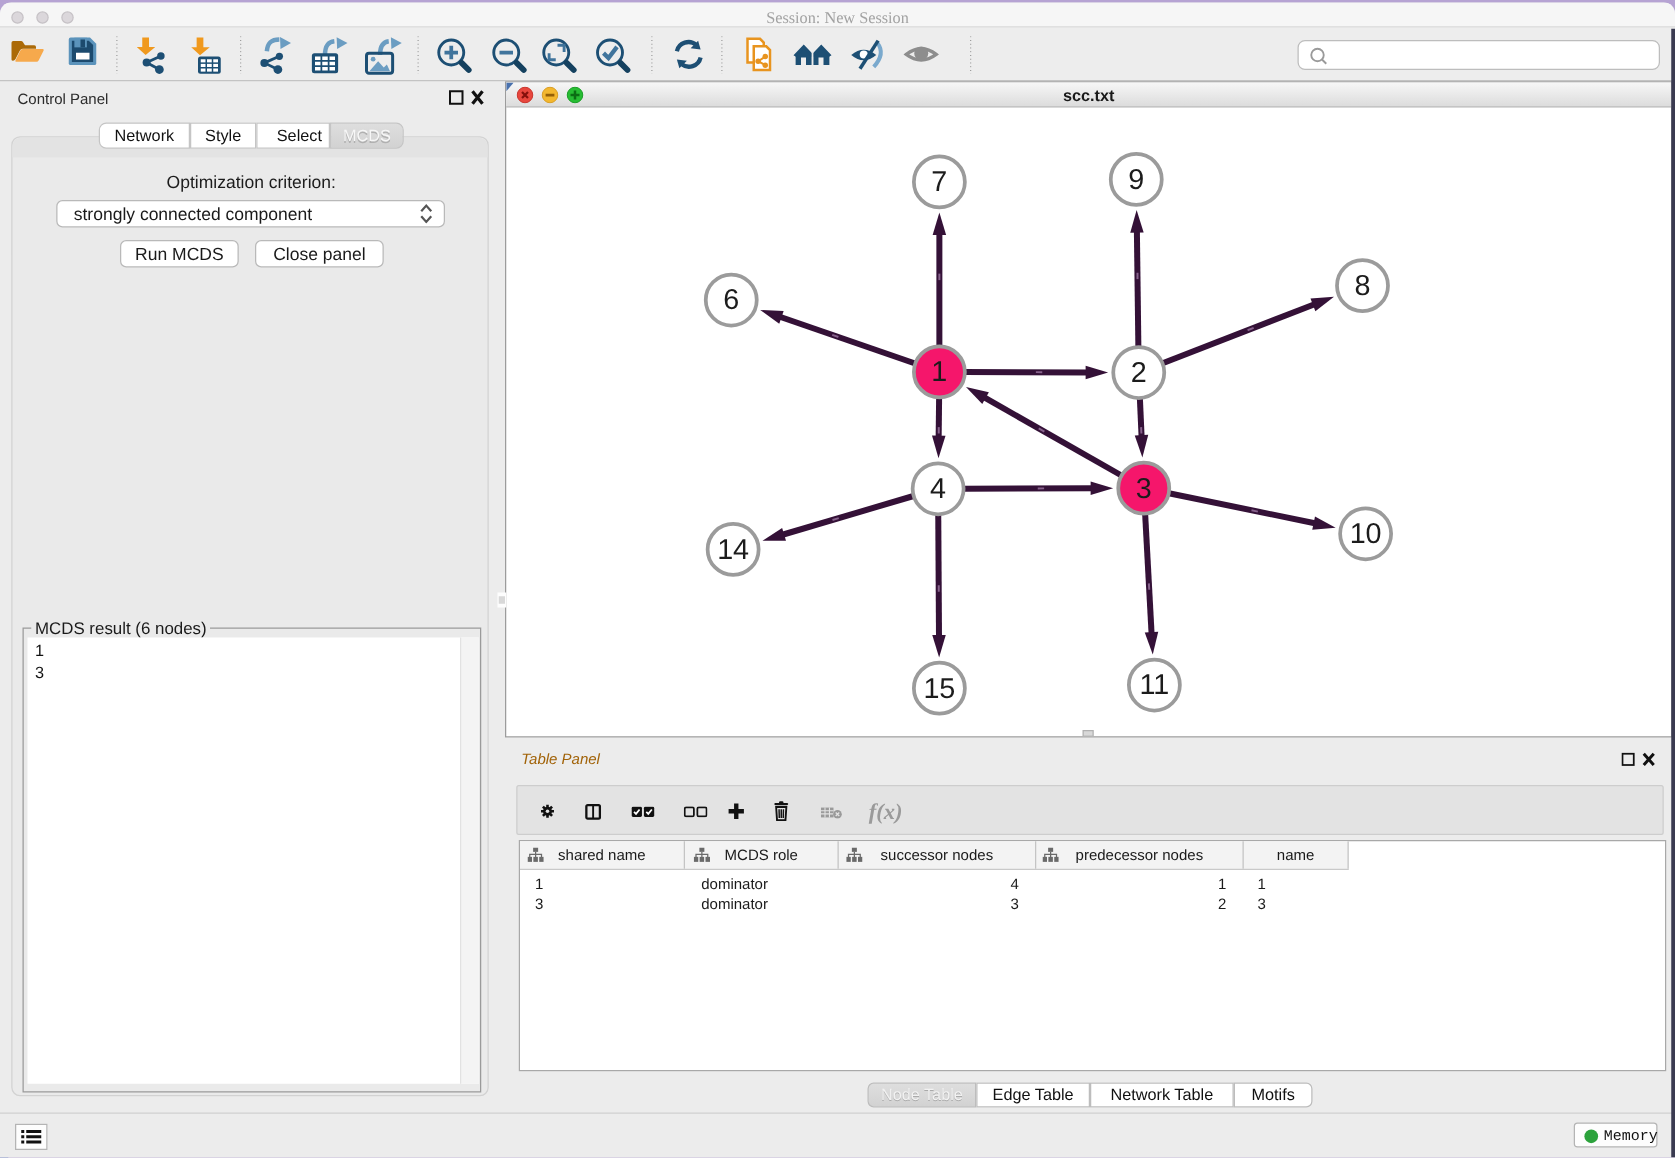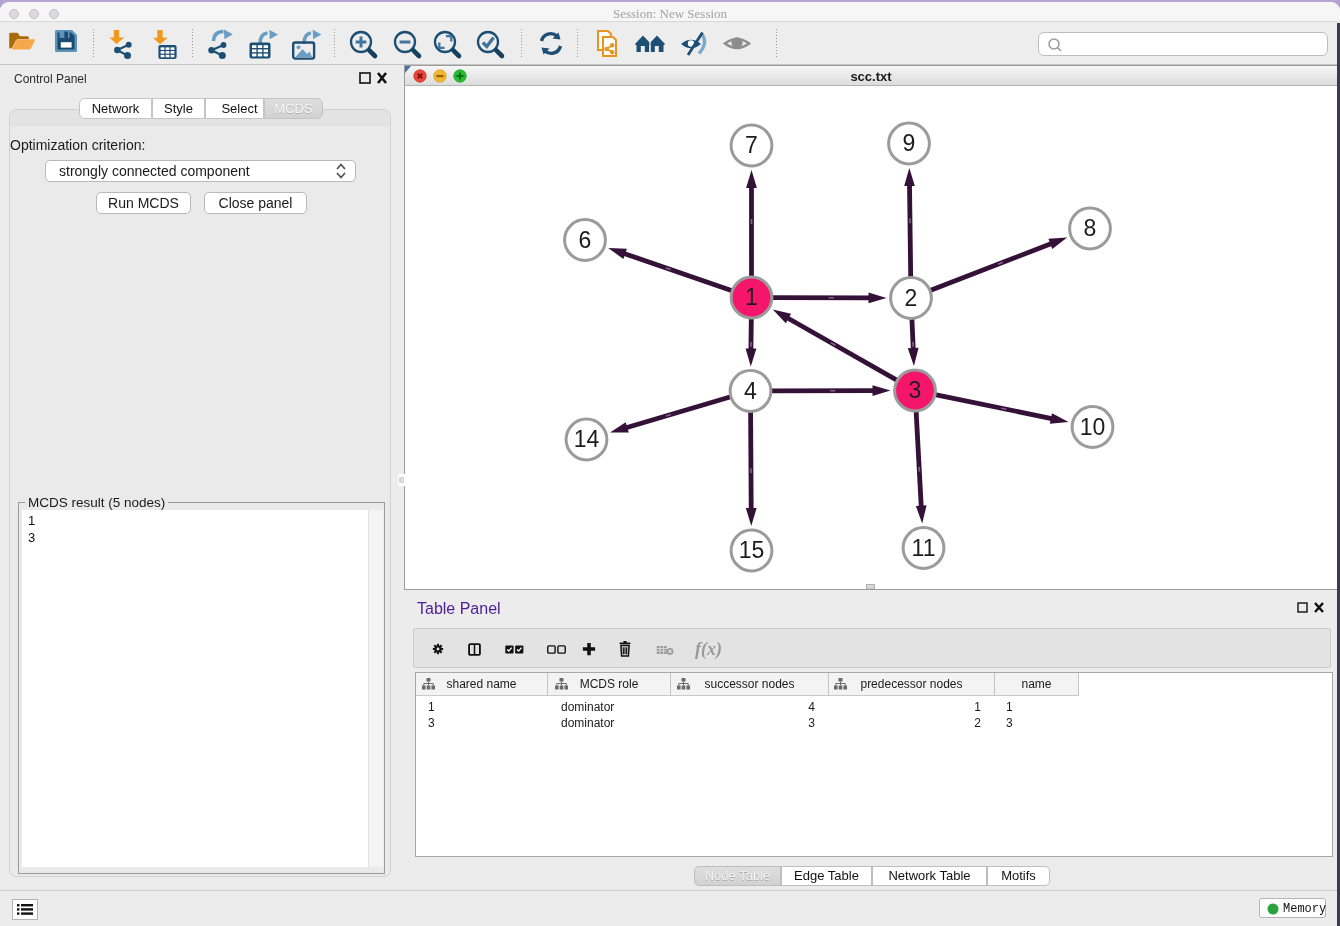--- a/index.html
+++ b/index.html
@@ -14,37 +14,37 @@
 .ticon { position:absolute; top:5px; }
 .searchbox { position:absolute; left:1038px; top:9px; width:290px; height:24px; background:#fff; border:1px solid #bdbdbd; border-radius:6px; }
 
 
 .cpanel { position:absolute; left:0; top:62px; width:397px; height:826px; }
 .cp-title { position:absolute; left:14px; top:8px; font-size:12px; color:#2b2b2b; }
 .tabbox { position:absolute; left:9px; top:45px; width:382px; height:768px; background:#eaeaea; border:1px solid #d2d2d2; border-radius:7px; }
 .tabstrip { position:absolute; left:0px; top:0px; width:380px; height:16px; background:#e3e3e3; border-radius:7px 7px 0 0; }
 .tab { position:absolute; top:-12px; height:21px; background:#fff; border:1px solid #c5c5c5; font-size:13px; color:#111; text-align:center; line-height:20px; }
 .tab.sel { background:linear-gradient(#dedede,#d2d2d2); color:#f7f7f7; text-shadow:0 1px 0 #b0b0b0; }
-.opt-label { position:absolute; left:0; top:27px; width:382px; font-size:14px; color:#1c1c1c; }
+.opt-label { position:absolute; left:0; top:27px; width:382px; text-align:center; font-size:14px; color:#1c1c1c; }
 .dropdown { position:absolute; left:35px; top:50px; width:311px; height:22px; background:#fff; border:1px solid #b9b9b9; border-radius:5px; font-size:14px; color:#1a1a1a; line-height:20px; padding-left:13px; }
 .btn { position:absolute; top:82px; height:22px; background:#fff; border:1px solid #b9b9b9; border-radius:5px; font-size:14px; color:#1a1a1a; text-align:center; line-height:20px; }
 .fieldset { position:absolute; left:8px; top:392px; width:367px; height:372px; border:1px solid #9a9a9a; }
 .legend { position:absolute; left:6px; top:-8px; background:#eaeaea; font-size:13.5px; color:#1a1a1a; padding:0 3px; }
 .resultarea { position:absolute; left:3px; top:7px; right:1px; bottom:6px; background:#fff; font-size:13px; color:#111; padding:2px 0 0 6px; line-height:17px; }
 .res-scroll { position:absolute; right:0px; top:0px; width:15px; height:100%; background:#f4f4f4; border-left:1px solid #e2e2e2; }
 
 
 .netwin { position:absolute; left:404px; top:63px; width:934px; height:525px; background:#fff; border:1px solid #9c9c9c; }
 .net-titlebar { position:absolute; left:0; top:0; width:932px; height:20px; background:linear-gradient(#f7f7f7,#dcdcdc); border-bottom:1px solid #b4b4b4; }
 .net-title { position:absolute; top:3px; width:100%; text-align:center; font-size:13px; font-weight:700; color:#1a1a1a; }
 .graph { position:absolute; left:0; top:20px; }
 
 
 .tpanel { position:absolute; left:404px; top:593px; width:936px; height:295px; }
-.tp-title { position:absolute; left:13px; top:5px; font-size:16px; color:#4c1d95; }
+.tp-title { position:absolute; left:13px; top:5px; font-size:12px; color:#a16207;font-style:italic; }
 .tp-toolbar { position:absolute; left:9px; top:33px; width:918px; height:40px; background:#e3e3e3; border:1px solid #cdcdcd; border-radius:2px;font-weight:bold; }
 .ttable { position:absolute; left:11px; top:77px; width:918px; height:185px; background:#fff; border:1px solid #a8a8a8;padding-left:31px; }
 .thead { position:absolute; left:0; top:0; width:663px; height:23px; background:#f3f3f3; border-bottom:1px solid #c9c9c9; }
 .thcell { position:absolute; top:0; height:22px; border-right:1px solid #c4c4c4; font-size:12px; color:#1a1a1a; }
 .trow { position:absolute; font-size:12px; color:#1a1a1a; }
 .btab { position:absolute; top:271px; height:20px; background:#fff; border:1px solid #bdbdbd; border-radius:0; font-size:13px; color:#111; text-align:center; line-height:18px; }
 .btab.sel { background:linear-gradient(#dedede,#d2d2d2); color:#f2f2f2; text-shadow:0 1px 0 #aaa; }
 
 
 .statusbar { position:absolute; left:0; top:888px; width:1340px; height:36px; border-top:1px solid #cfcfcf; background:#ececec;font-family:Liberation Mono, monospace; }
@@ -234,21 +234,21 @@
       <div class="opt-label">Optimization criterion:</div>
       <div class="dropdown">strongly connected component
         <svg width="12" height="16" style="position:absolute;right:8px;top:2px;" viewBox="0 0 12 16">
             <path d="M2,6 L6,1.5 L10,6" fill="none" stroke="#555" stroke-width="1.8"></path>
             <path d="M2,10 L6,14.5 L10,10" fill="none" stroke="#555" stroke-width="1.8"></path>
           </svg>
       </div>
       <div class="btn" style="left:86px; width:95px;">Run MCDS</div>
       <div class="btn" style="left:194px; width:103px;">Close panel</div>
       <div class="fieldset">
-        <div class="legend">MCDS result (5 nodes)</div>
+        <div class="legend">MCDS result (6 nodes)</div>
         <div class="resultarea">1<br>3<div class="res-scroll"></div></div>
       </div>
     </div>
   </div>
 
   <div class="netwin">
     <div class="net-titlebar">
       <svg style="position:absolute;left:8px;top:3px;" width="56" height="14" viewBox="0 0 56 14">
         <circle cx="7" cy="7" r="6.2" fill="#e8473e" stroke="#c9362e" stroke-width="0.8"></circle>
         <path d="M4.6,4.6 L9.4,9.4 M9.4,4.6 L4.6,9.4" stroke="#84100c" stroke-width="1.8"></path>

